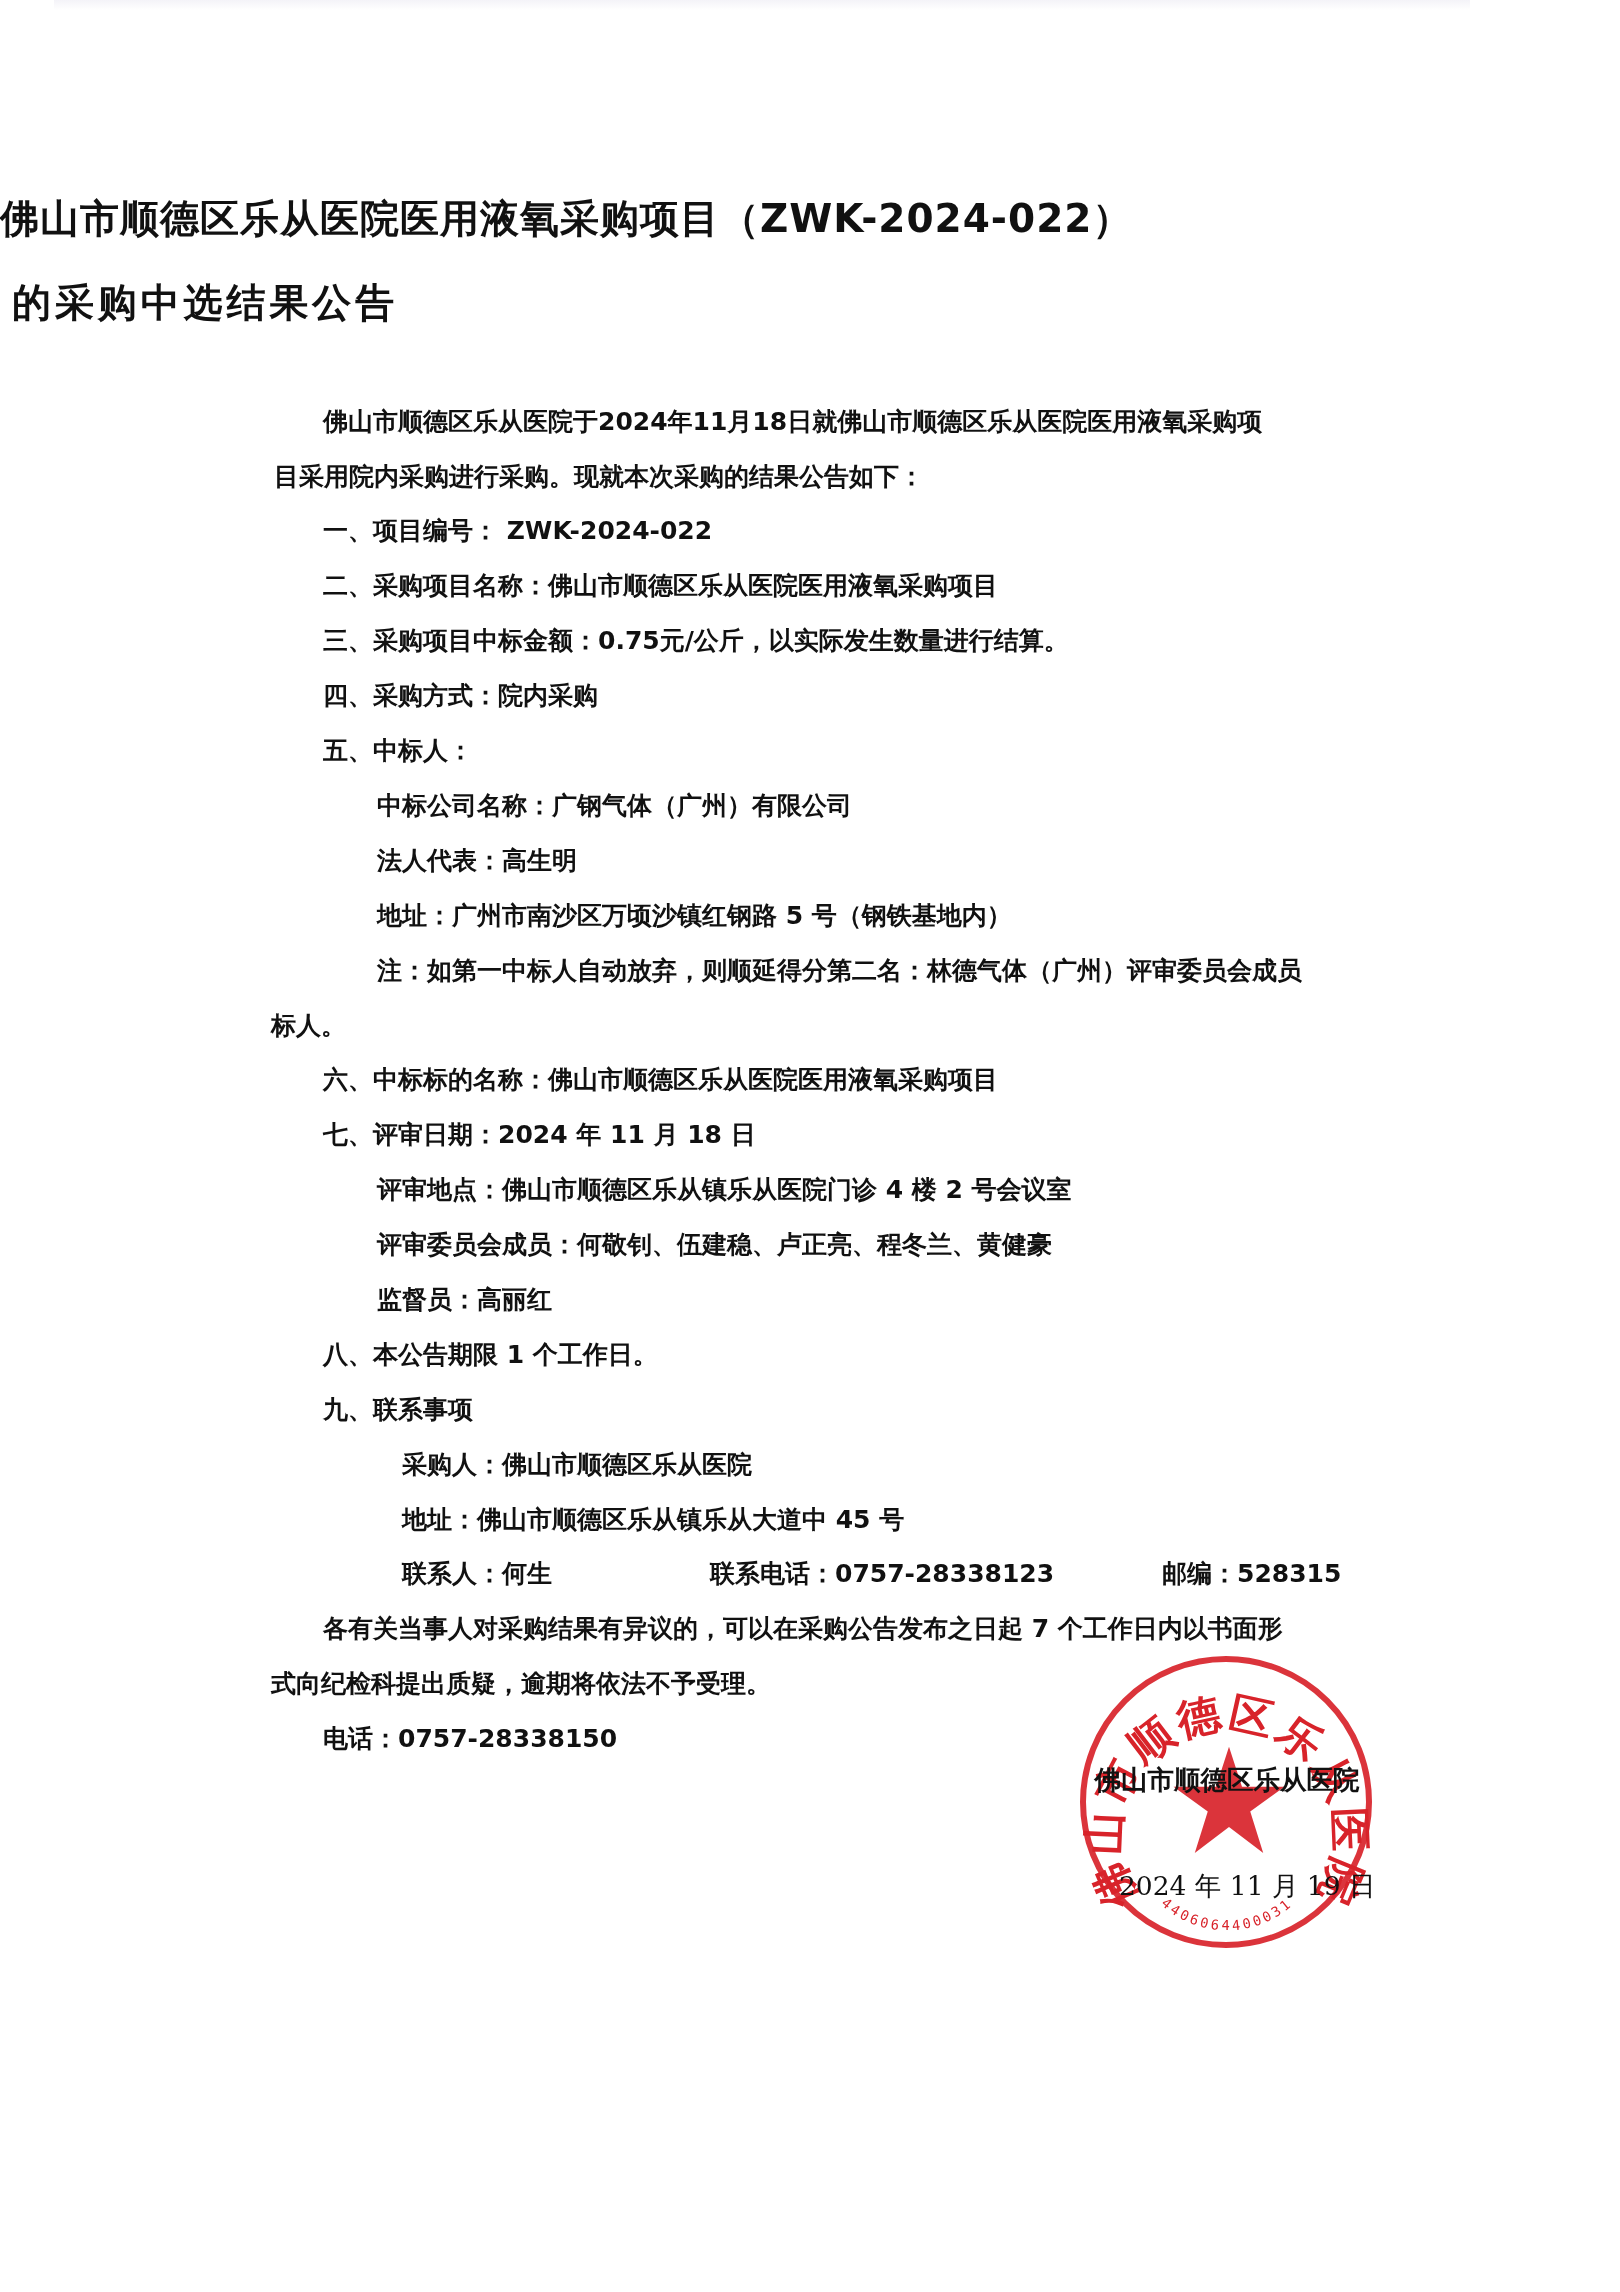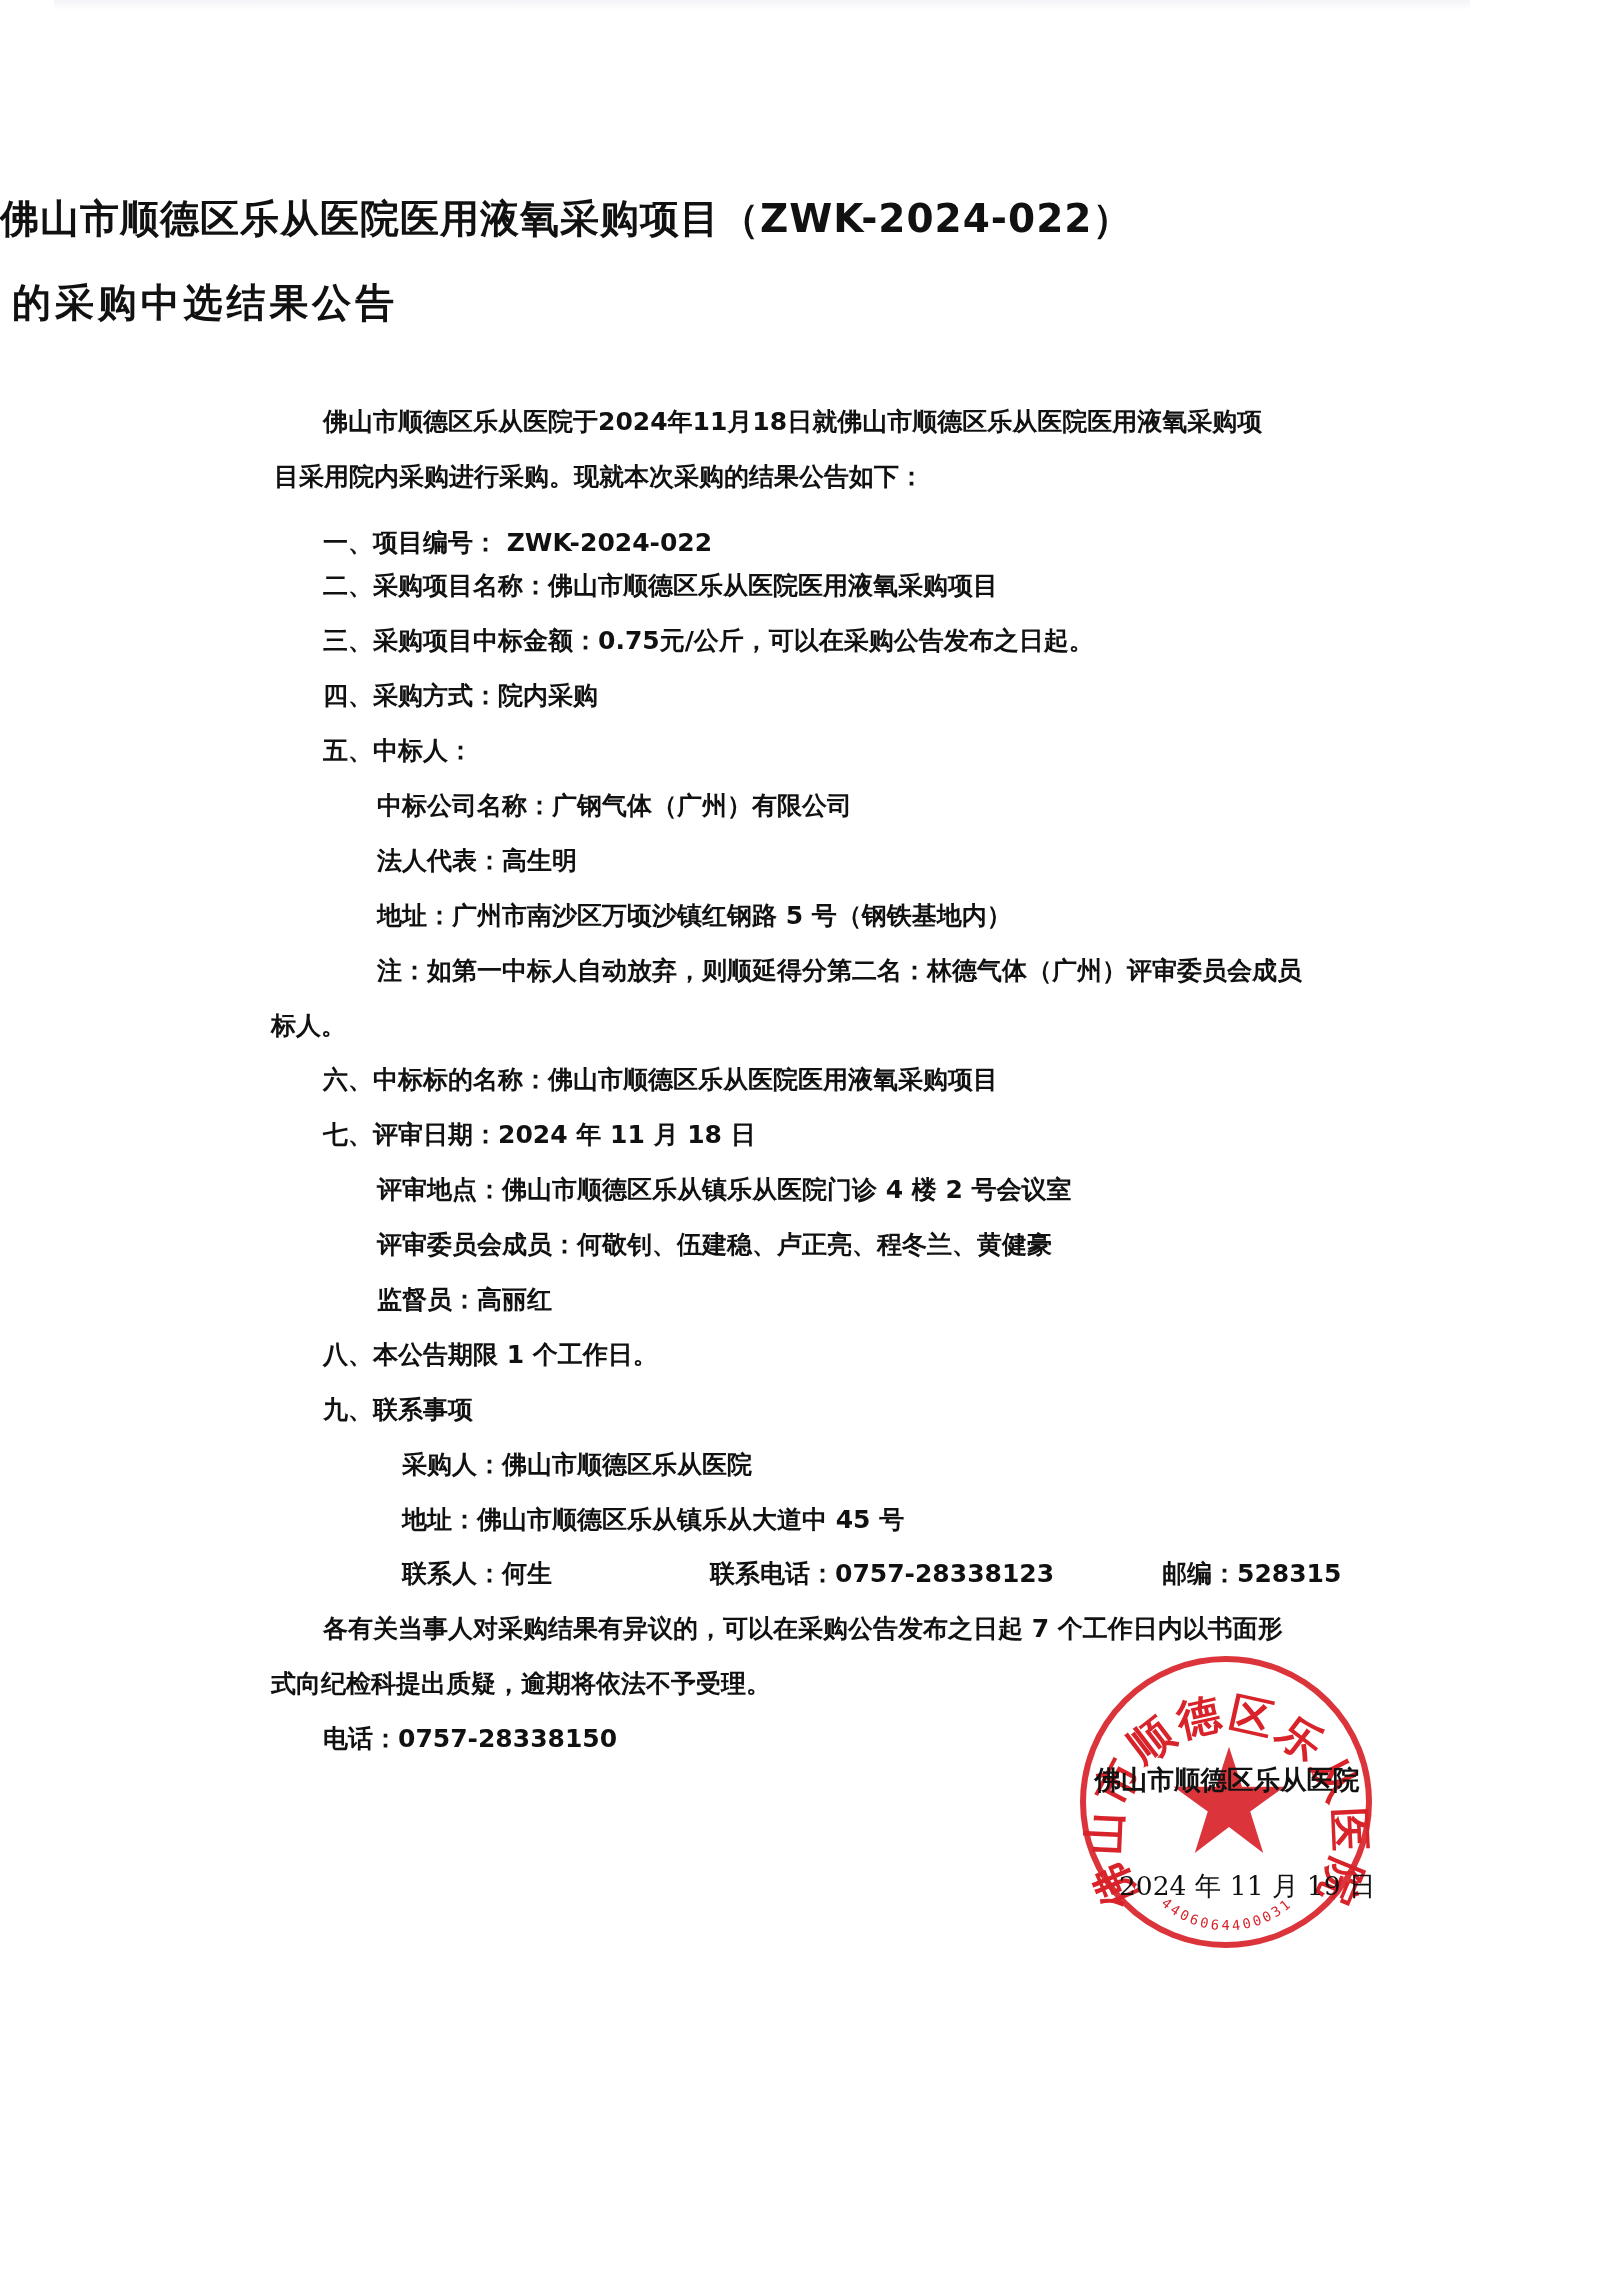--- a/index.html
+++ b/index.html
@@ -36,21 +36,21 @@
   .title.line1 { top: 192px; }
   .title.line2 { top: 276px; letter-spacing: 3.9px; margin-left: 12px; }
 
   .line {
     position: absolute;
     font-size: 25px;
     font-weight: bold;
     white-space: nowrap;
     line-height: 31px;
   }
-  .l0 { left: 271px; margin-top: 12px; }
+  .l0 { left: 271px; }
   .l1 { left: 323px; }
   .lm { left: 274px; }
 
   .stamp {
     position: absolute;
     left: 1080px;
     top: 1656px;
     width: 294px;
     height: 294px;
   }
@@ -104,21 +104,21 @@
 <div class="scan-edge"></div>
 
 <div class="title line1">佛山市顺德区乐从医院医用液氧采购项目（ZWK-2024-022）</div>
 <div class="title line2">的采购中选结果公告</div>
 
 <div class="line l1" style="top:406px">佛山市顺德区乐从医院于2024年11月18日就佛山市顺德区乐从医院医用液氧采购项</div>
 <div class="line lm" style="top:461px">目采用院内采购进行采购。现就本次采购的结果公告如下：</div>
 
 <div class="line l0" style="top:515px; left:323px">一、项目编号： ZWK-2024-022</div>
 <div class="line" style="top:570px; left:323px">二、采购项目名称：佛山市顺德区乐从医院医用液氧采购项目</div>
-<div class="line" style="top:625px; left:323px">三、采购项目中标金额：0.75元/公斤，可以在采购公告发布之日起。</div>
+<div class="line" style="top:625px; left:323px">三、采购项目中标金额：0.75元/公斤，以实际发生数量进行结算。</div>
 <div class="line" style="top:680px; left:323px">四、采购方式：院内采购</div>
 <div class="line" style="top:735px; left:323px">五、中标人：</div>
 <div class="line" style="top:790px; left:377px">中标公司名称：广钢气体（广州）有限公司</div>
 <div class="line" style="top:845px; left:377px">法人代表：高生明</div>
 <div class="line" style="top:900px; left:377px">地址：广州市南沙区万顷沙镇红钢路 5 号（钢铁基地内）</div>
 <div class="line" style="top:955px; left:377px">注：如第一中标人自动放弃，则顺延得分第二名：林德气体（广州）评审委员会成员</div>
 <div class="line" style="top:1010px; left:271px">标人。</div>
 
 <div class="line" style="top:1064px; left:323px">六、中标标的名称：佛山市顺德区乐从医院医用液氧采购项目</div>
 <div class="line" style="top:1119px; left:323px">七、评审日期：2024 年 11 月 18 日</div>

